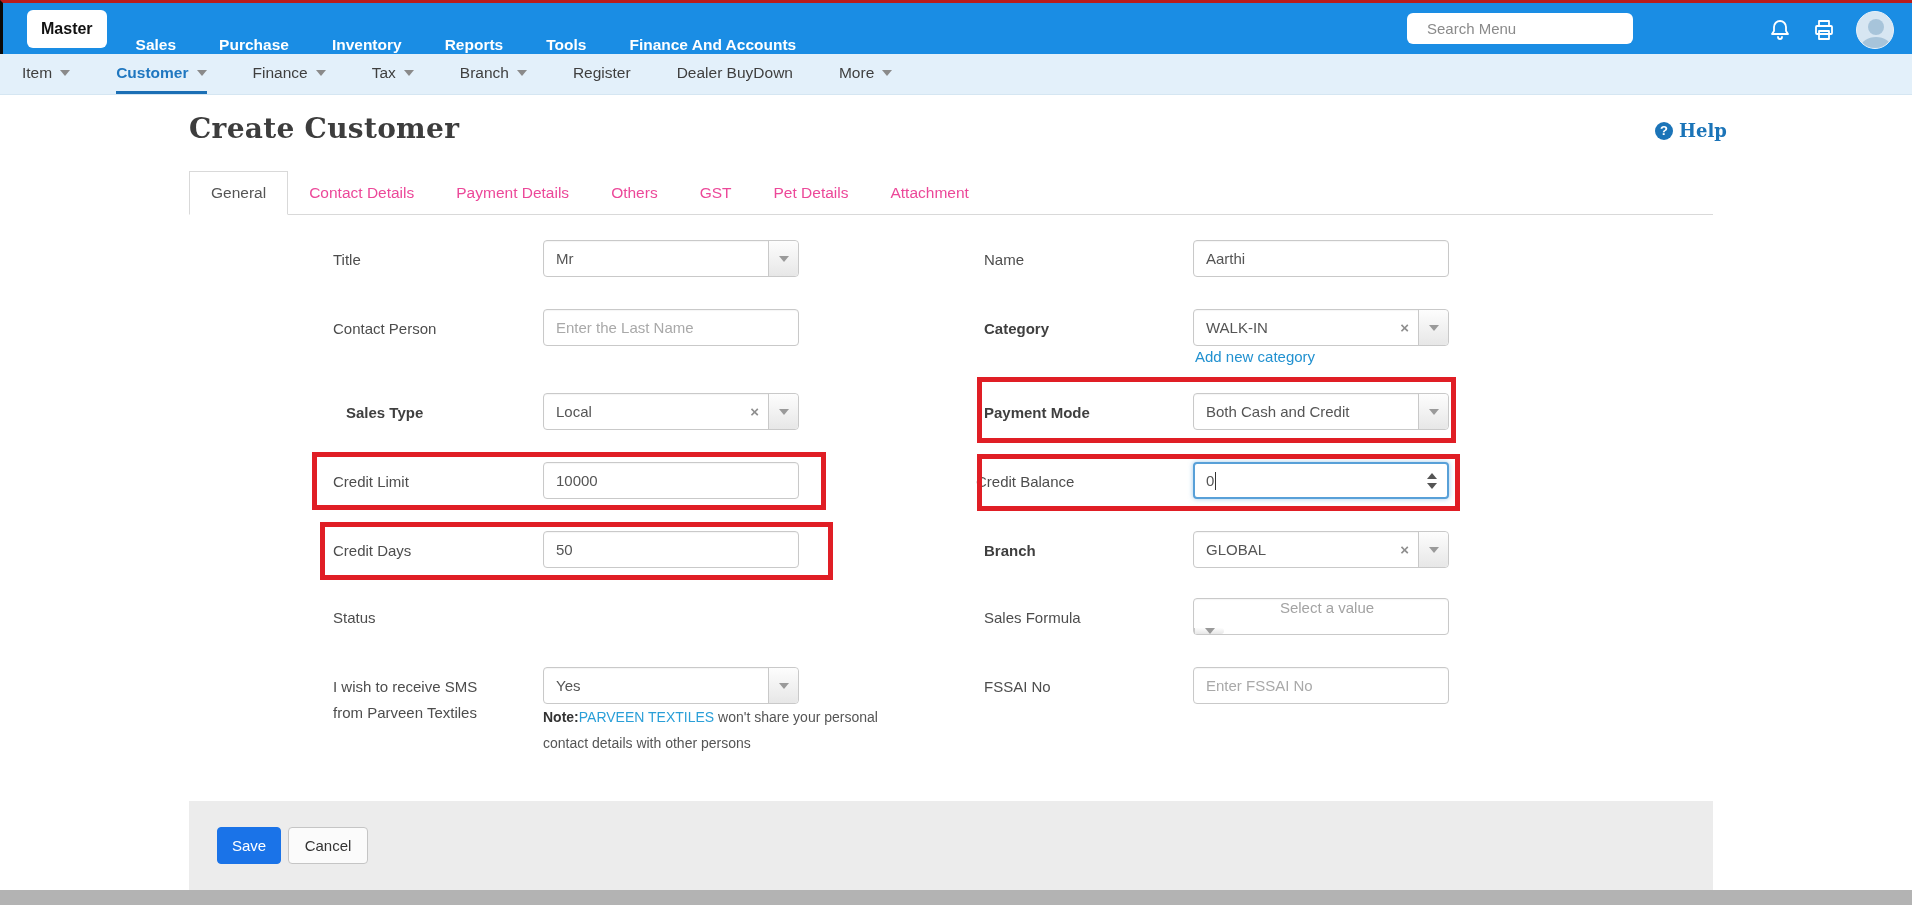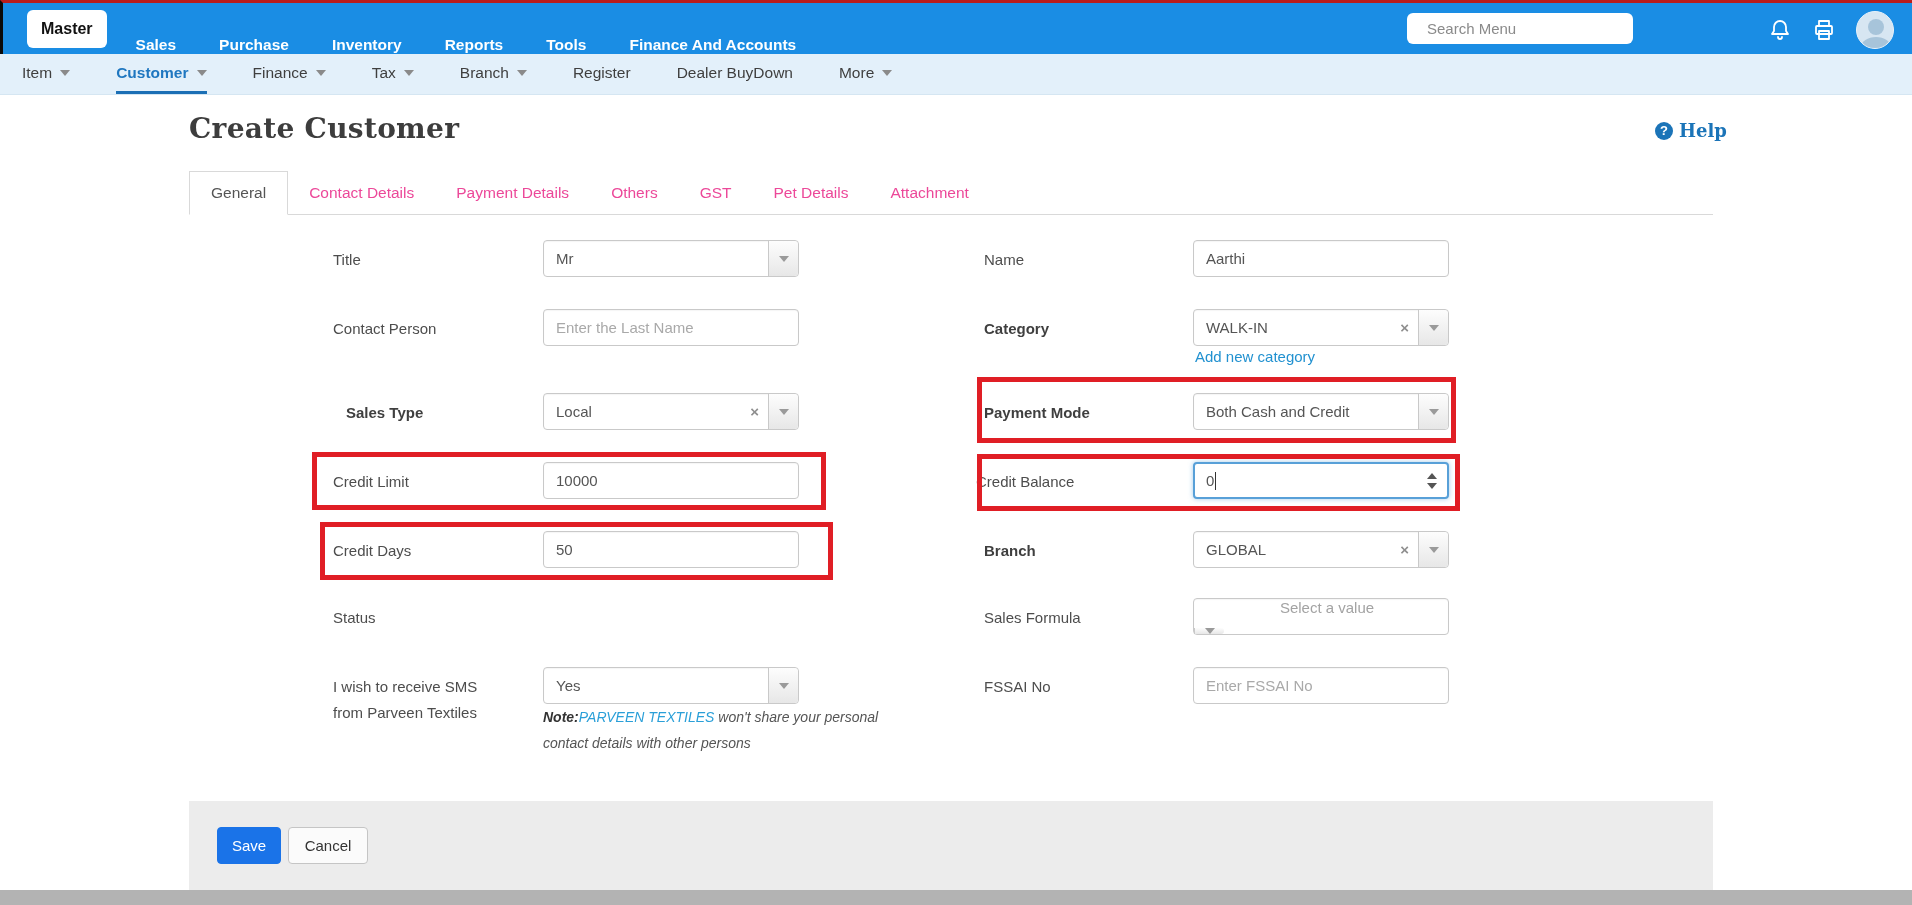--- a/index.html
+++ b/index.html
@@ -112,21 +112,21 @@
   .num-focus .nval { font-size:15px; color:#555; }
   .cursor-bar { width:1px; height:18px; background:#333; margin-left:1px; }
   .spinner { position:absolute; right:10px; top:0; height:100%; display:flex; flex-direction:column; justify-content:center; gap:4px; }
   .sp-up { width:0; height:0; border-left:5px solid transparent; border-right:5px solid transparent; border-bottom:6px solid #555; cursor:pointer; }
   .sp-dn { width:0; height:0; border-left:5px solid transparent; border-right:5px solid transparent; border-top:6px solid #555; cursor:pointer; }
 
   .red-box { position:absolute; border:5px solid #e01e25; background:transparent; z-index:5; pointer-events:none; }
 
   .link { position:absolute; font-size:15px; color:#2191d0; cursor:pointer; }
 
-  .note { position:absolute; font-style:italic; font-size:14px; color:#555; white-space:nowrap; }
+  .note { position:absolute; font-size:14px; color:#555; white-space:nowrap; }
   .note .npre { font-weight:bold; color:#333; }
   .note .nbrand { color:#2a9fd8; }
 
   
   .footer-strip { position:absolute; left:189px; top:801px; width:1524px; height:89px; background:#ececec; }
   .btn-save {
     position:absolute; left:28px; top:26px; width:64px; height:37px; background:#1a73e8; color:#fff;
     border:1px solid #1a73e8; border-radius:4px; font-size:15px; cursor:pointer;
     display:flex; align-items:center; justify-content:center;
   }

